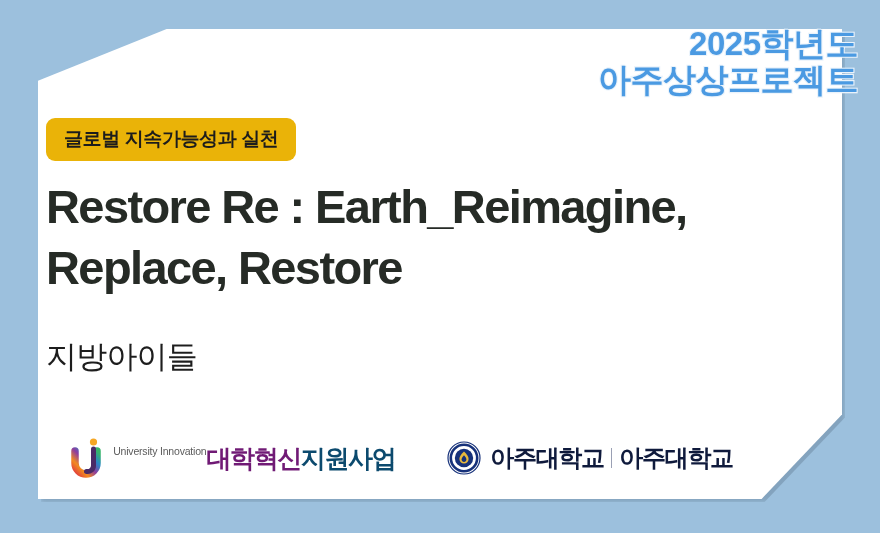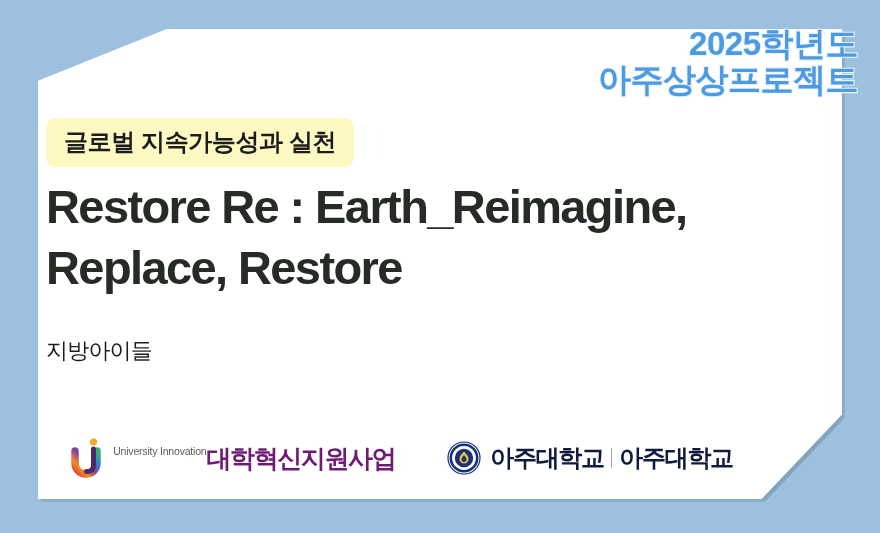--- a/index.html
+++ b/index.html
@@ -59,24 +59,24 @@
     -webkit-text-stroke: 2.2px #eaf3fb;
     paint-order: stroke fill;
   }
   #program-label .pl-line { display: block; white-space: nowrap; }
 
   
   #badge {
     position: absolute;
     left: 46px;
     top: 118px;
-    background: #fef9c3;
+    background: #eab308;
     border-radius: 9px;
     padding: 8px 18px 9px 18px;
-    font-size: 24px;
+    font-size: 19px;
     font-weight: bold;
     color: #1c1c1c;
     letter-spacing: -0.4px;
     white-space: nowrap;
   }
 
   
   #title {
     position: absolute;
     left: 46px;
@@ -89,21 +89,21 @@
     letter-spacing: -1.6px;
   }
   #title .t-line { display: block; white-space: nowrap; }
 
   
   #team-name {
     position: absolute;
     left: 46px;
     top: 336px;
     color: #1d1d1d;
-    font-size: 22px;
+    font-size: 31px;
     font-weight: normal;
     letter-spacing: -0.8px;
   }
 
   
   #footer-logos {
     position: absolute;
     left: 0;
     top: 438px;
     width: 804px;
@@ -128,21 +128,21 @@
     margin-left: 1px;
   }
   #ui-kr {
     font-size: 25px;
     font-weight: bold;
     line-height: 1;
     letter-spacing: -1.4px;
     white-space: nowrap;
   }
   #ui-kr .kr-a { color: #701a75; }
-  #ui-kr .kr-b { color: #701a75; }
+  #ui-kr .kr-b { color: #0c4a6e; }
 
   
   #ajou-logo { gap: 9px; }
   #ajou-seal { width: 34px; height: 34px; display: block; }
   #ajou-text {
     font-size: 24px;
     font-weight: bold;
     color: #0f1a3c;
     letter-spacing: -1.3px;
     white-space: nowrap;

